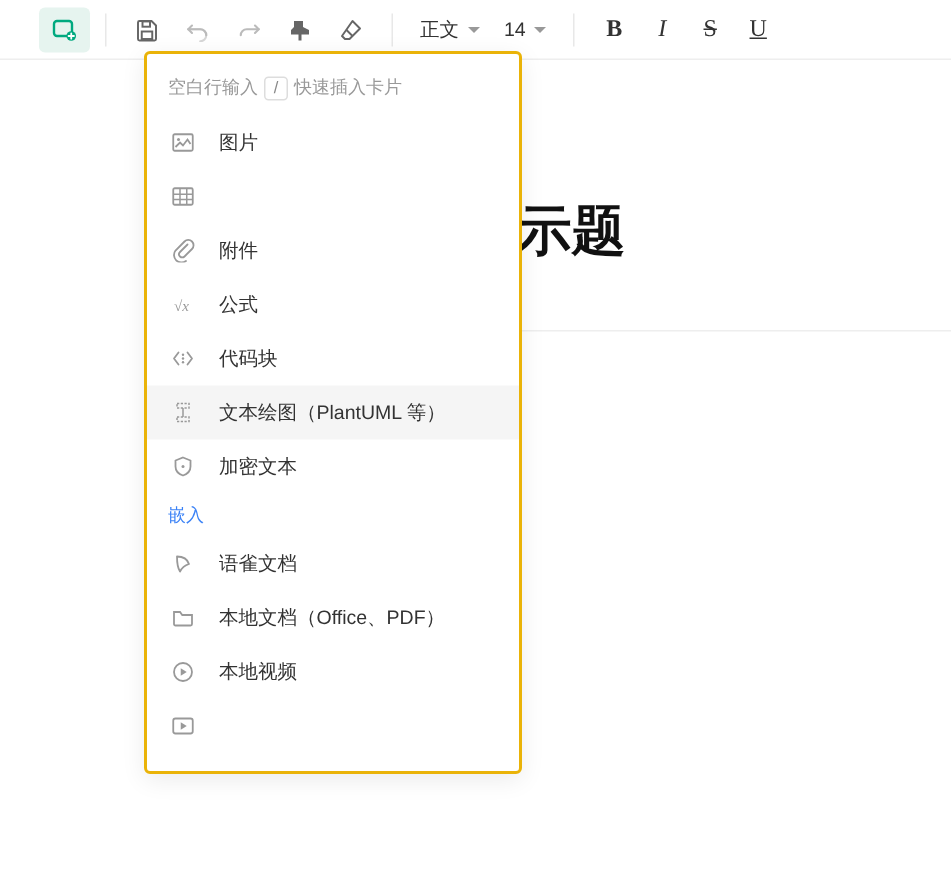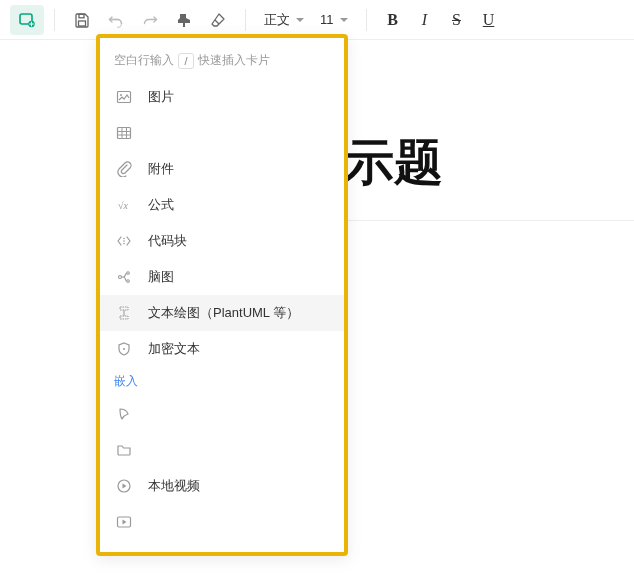--- a/index.html
+++ b/index.html
@@ -11,21 +11,21 @@
     width: 634px;
     height: 588px;
     overflow: hidden;
     position: relative;
   }
   .toolbar {
     display: flex;
     align-items: center;
     height: 40px;
     border-bottom: 1px solid #eee;
-    padding: 0 4px;
+    padding: 0 20px;
     background: #fff;
   }
   .toolbar-group {
     display: flex;
     align-items: center;
     padding: 0 6px;
     height: 100%;
   }
   .toolbar-sep {
     width: 1px;
@@ -79,42 +79,42 @@
   .canvas {
     position: relative;
     padding: 0;
     display: flex;
     justify-content: center;
   }
   .doc-title {
     position: absolute;
     left: 345px;
     top: 90px;
-    font-size: 49px;
+    font-size: 36px;
     font-weight: 700;
     color: #111;
     white-space: nowrap;
     pointer-events: none;
   }
   .doc-sep {
     position: absolute;
     left: 345px;
     right: 0;
     top: 180px;
     height: 1px;
     background: #eee;
   }
 
   .dropdown {
     position: absolute;
     left: 96px;
     top: 34px;
     width: 252px;
     background: #fff;
-    border: 4px solid #eab308;
+    border: 2px solid #eab308;
     border-radius: 4px;
     box-shadow: 0 4px 16px rgba(0,0,0,0.08);
     padding: 8px 0 12px 0;
   }
   .hint-row {
     display: flex;
     align-items: center;
     gap: 4px;
     padding: 6px 14px 10px 14px;
     color: #999;
@@ -203,21 +203,21 @@
       </svg>
     </div>
   </div>
   <div class="toolbar-sep"></div>
   <div class="toolbar-group">
     <div class="text-select">
       <span>正文</span>
       <span class="caret"></span>
     </div>
     <div class="text-select">
-      <span>11</span>
+      <span>14</span>
       <span class="caret"></span>
     </div>
   </div>
   <div class="toolbar-sep"></div>
   <div class="toolbar-group">
     <div class="fmt-btn fmt-bold">B</div>
     <div class="fmt-btn fmt-italic">I</div>
     <div class="fmt-btn fmt-strike">S</div>
     <div class="fmt-btn fmt-underline">U</div>
   </div>
@@ -278,31 +278,20 @@
       <svg width="16" height="16" viewBox="0 0 16 16">
           <path d="M5 4L2 8l3 4M11 4l3 4-3 4" fill="none" stroke="#999" stroke-width="1.2" stroke-linecap="round" stroke-linejoin="round"></path>
           <circle cx="8" cy="5.5" r="0.8" fill="#999"></circle>
           <circle cx="8" cy="8" r="0.8" fill="#999"></circle>
           <circle cx="8" cy="10.5" r="0.8" fill="#999"></circle>
         </svg>
     </span>
     <span class="menu-label">代码块</span>
   </div>
 
-  <div class="menu-item">
-    <span class="menu-icon">
-      <svg width="16" height="16" viewBox="0 0 16 16">
-          <circle cx="4" cy="8" r="1.5" fill="none" stroke="#999" stroke-width="1.1"></circle>
-          <circle cx="12" cy="4" r="1.3" fill="none" stroke="#999" stroke-width="1.1"></circle>
-          <circle cx="12" cy="12" r="1.3" fill="none" stroke="#999" stroke-width="1.1"></circle>
-          <path d="M5.5 8h2M7.5 8c2 0 2-4 3-4M7.5 8c2 0 2 4 3 4" fill="none" stroke="#999" stroke-width="1.1"></path>
-        </svg>
-    </span>
-    <span class="menu-label">脑图</span>
-  </div>
 
   <div class="menu-item highlight">
     <span class="menu-icon">
       <svg width="16" height="16" viewBox="0 0 16 16">
           <rect x="4" y="2" width="8" height="3" fill="none" stroke="#999" stroke-width="1" stroke-dasharray="1.5 1"></rect>
           <rect x="4" y="11" width="8" height="3" fill="none" stroke="#999" stroke-width="1" stroke-dasharray="1.5 1"></rect>
           <path d="M8 5v6" stroke="#999" stroke-width="1"></path>
         </svg>
     </span>
     <span class="menu-label">文本绘图（PlantUML 等）</span>
@@ -319,28 +308,30 @@
   </div>
 
   <div class="section-label">嵌入</div>
 
   <div class="menu-item">
     <span class="menu-icon">
       <svg width="16" height="16" viewBox="0 0 16 16">
           <path d="M4 3c5 0 7 2 8 5-3 1-5 3-6 5-2-3-2-7-2-10z" fill="none" stroke="#999" stroke-width="1.2" stroke-linejoin="round"></path>
         </svg>
     </span>
+    <span class="menu-label">语雀文档</span>
   </div>
 
   <div class="menu-item">
     <span class="menu-icon">
       <svg width="16" height="16" viewBox="0 0 16 16">
           <path d="M2 4h4l1.5 2H14v6a1 1 0 0 1-1 1H3a1 1 0 0 1-1-1V4z" fill="none" stroke="#999" stroke-width="1.2"></path>
         </svg>
     </span>
+    <span class="menu-label">本地文档（Office、PDF）</span>
   </div>
 
   <div class="menu-item">
     <span class="menu-icon">
       <svg width="16" height="16" viewBox="0 0 16 16">
           <circle cx="8" cy="8" r="6" fill="none" stroke="#999" stroke-width="1.2"></circle>
           <path d="M6.5 5.5v5l4-2.5-4-2.5z" fill="#999"></path>
         </svg>
     </span>
     <span class="menu-label">本地视频</span>

